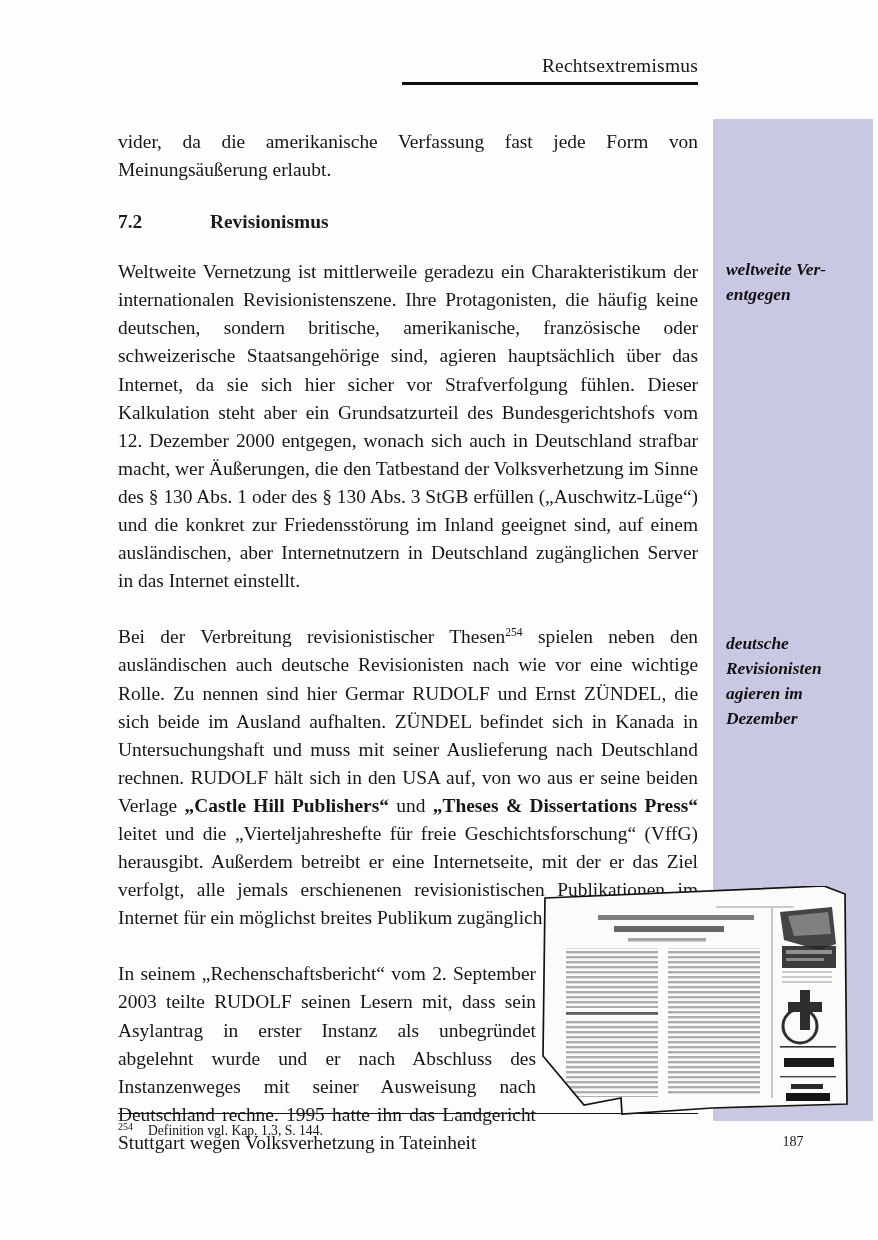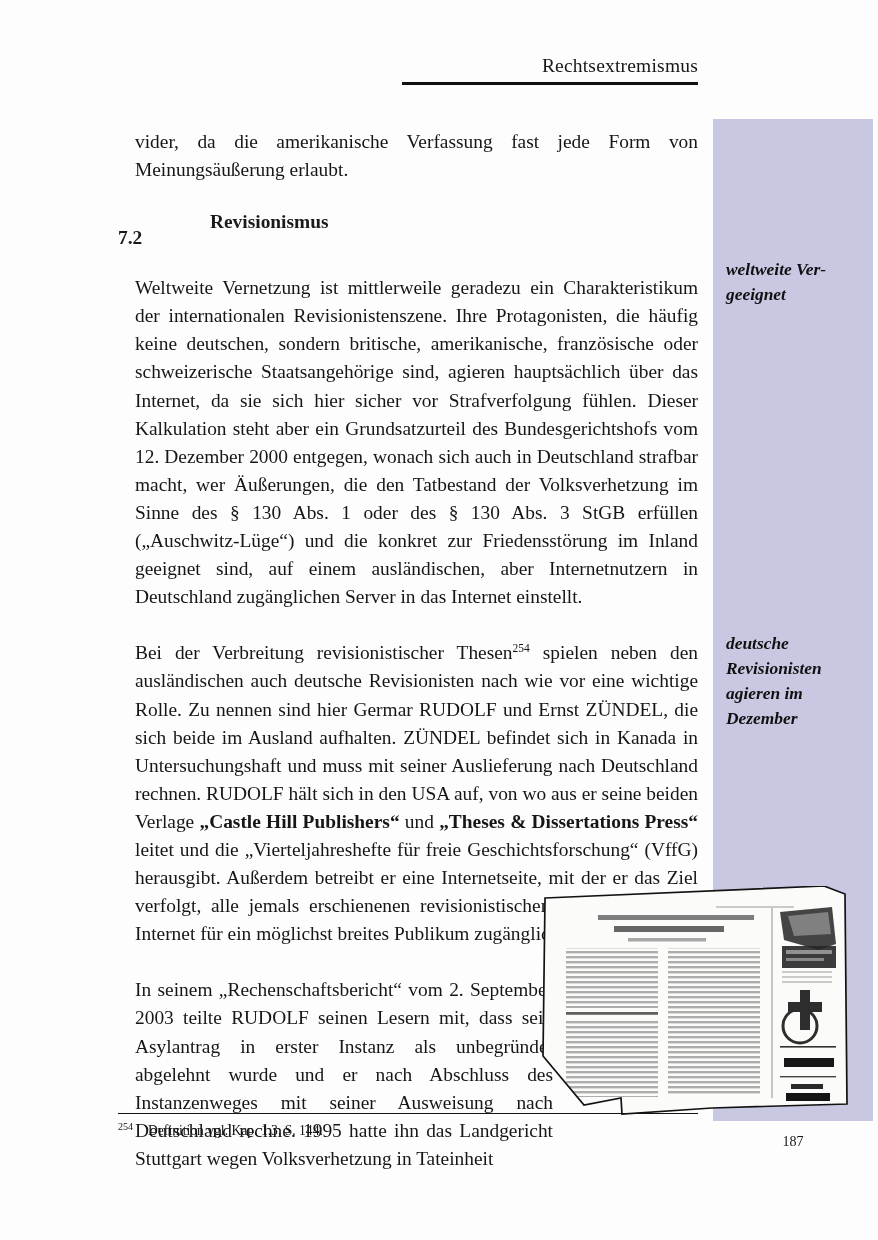--- a/index.html
+++ b/index.html
@@ -70,34 +70,34 @@
     position: absolute;
     left: 118px;
     top: 128px;
     width: 580px;
   }
   .body-para {
     font-size: 19.4px;
     line-height: 28.1px;
     text-align: justify;
     text-justify: inter-word;
-    margin: 0 0 0 17px;
+    margin: 0 0 0 0;
     color: #161616;
     hyphens: none;
   }
   .para-gap { height: 28px; }
 
   #section-heading {
     font-size: 19.4px;
     font-weight: bold;
     line-height: 28px;
     margin: 24px 0 22px 0;
     display: flex;
   }
-  #section-heading .sec-num { width: 92px; display: inline-block; margin-top: 16px; }
+  #section-heading .sec-num { width: 92px; display: inline-block; }
 
   sup.fn-ref {
     font-size: 11.5px;
     vertical-align: super;
     line-height: 0;
   }
   b.inline-bold { font-weight: bold; }
 
   
   #para-4 {
@@ -157,21 +157,21 @@
 <body>
 
 <div id="running-header">
   <span class="header-title">Rechtsextremismus</span>
   <span class="header-rule"></span>
 </div>
 
 <div id="margin-panel">
   <div class="margin-note" id="margin-note-1">
     <span>weltweite Ver-</span><br>
-    <span>geeignet</span>
+    <span>entgegen</span>
   </div>
   <div class="margin-note" id="margin-note-2">
     <span>deutsche</span><br>
     <span>Revisionisten</span><br>
     <span>agieren im</span><br>
     <span>Dezember</span>
   </div>
 </div>
 
 <div id="text-column">

